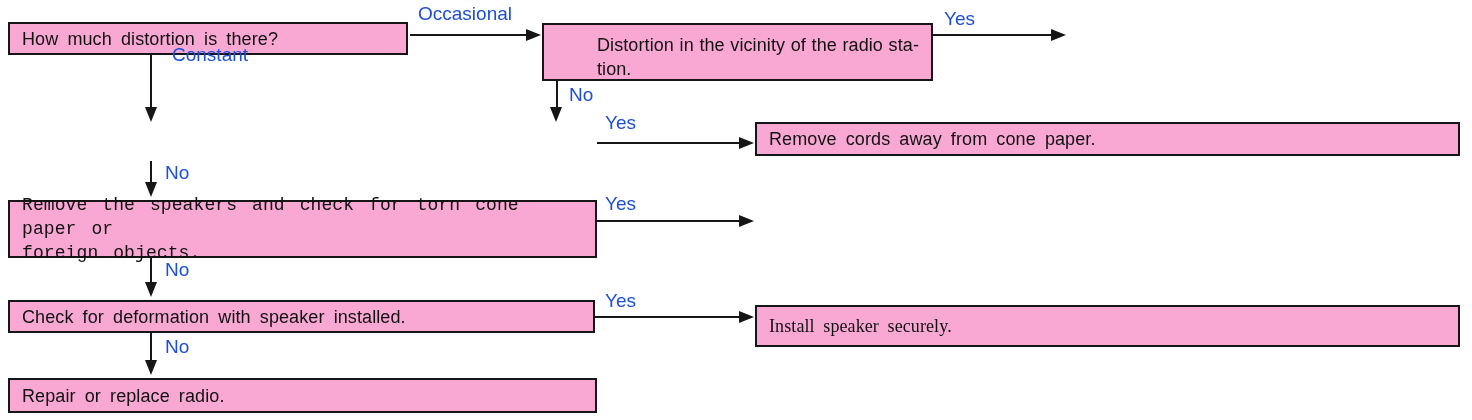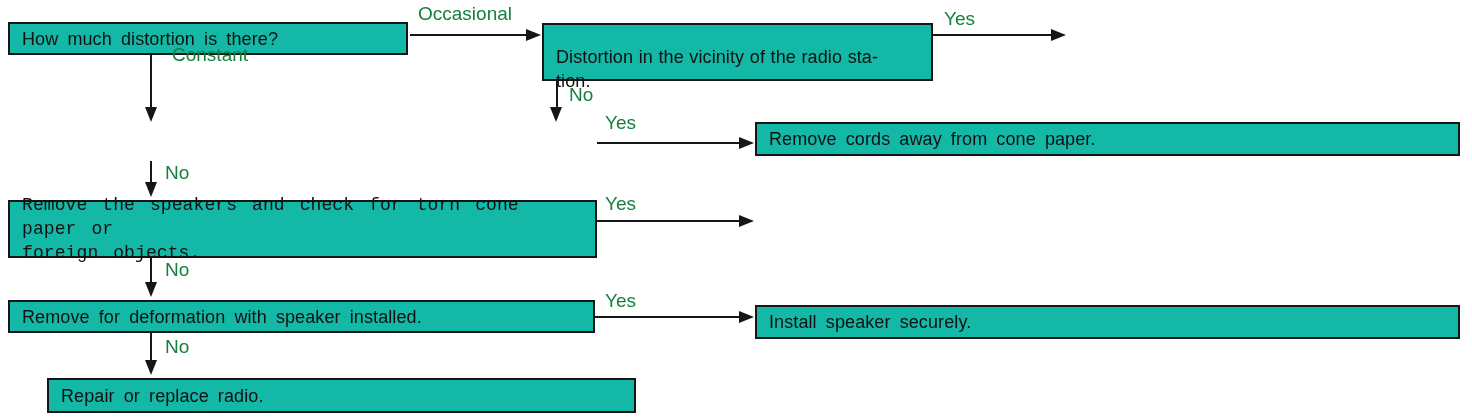--- a/index.html
+++ b/index.html
@@ -9,36 +9,36 @@
     height: 420px;
     background: #ffffff;
     font-family: "Liberation Sans", "DejaVu Sans", sans-serif;
     color: #111111;
     overflow: hidden;
   }
   .node {
     position: absolute;
     box-sizing: border-box;
     border: 2px solid #161616;
-    background: #14b8a6;
+    background: #f9a8d4;
     display: flex;
     align-items: center;
     padding: 2px 12px;
     font-size: 18px;
     line-height: 24px;
     white-space: pre-line;
     word-spacing: 4px;
     letter-spacing: 0.1px;
   }
-  .node.tight { word-spacing: 0.5px; align-items: flex-start; padding-top: 20px; }
+  .node.tight { word-spacing: 0.5px; align-items: flex-start; padding-top: 8px; justify-content: flex-end; }
   .edge-label {
     position: absolute;
     font-size: 19px;
     line-height: 22px;
-    color: #15803d;
+    color: #1d4ed8;
     white-space: nowrap;
   }
   .hline { position: absolute; height: 2px; background: #161616; }
   .vline { position: absolute; width: 2px;  background: #161616; }
   .ah-right {
     position: absolute; width: 0; height: 0;
     border-top: 6px solid transparent;
     border-bottom: 6px solid transparent;
     border-left: 15px solid #161616;
   }
@@ -101,32 +101,32 @@
   <div class="edge-label" style="left:605px; top:193px;">Yes</div>
   <div class="hline" style="left:597px; top:220px; width:142px;"></div>
   <div class="ah-right" style="left:739px; top:215px;"></div>
 
 
   <div class="edge-label" style="left:165px; top:259px;">No</div>
   <div class="vline" style="left:150px; top:257px; height:25px;"></div>
   <div class="ah-down" style="left:145px; top:282px;"></div>
 
   <div class="node" style="left:8px; top:300px; width:587px; height:33px;">
-    <span>Remove for deformation with speaker installed.</span>
+    <span>Check for deformation with speaker installed.</span>
   </div>
 
   <div class="edge-label" style="left:605px; top:290px;">Yes</div>
   <div class="hline" style="left:595px; top:316px; width:144px;"></div>
   <div class="ah-right" style="left:739px; top:311px;"></div>
 
-  <div class="node" style="left:755px; top:305px; width:705px; height:34px;">
+  <div class="node" style="left:755px; top:305px; width:705px; height:42px;font-family:Liberation Serif, serif;">
     <span>Install speaker securely.</span>
   </div>
 
   <div class="edge-label" style="left:165px; top:336px;">No</div>
   <div class="vline" style="left:150px; top:333px; height:27px;"></div>
   <div class="ah-down" style="left:145px; top:360px;"></div>
 
-  <div class="node" style="left:8px; top:378px; width:589px; height:35px;margin-left:39px;">
+  <div class="node" style="left:8px; top:378px; width:589px; height:35px;">
     <span>Repair or replace radio.</span>
   </div>
 
 </div>
 
 </body></html>

